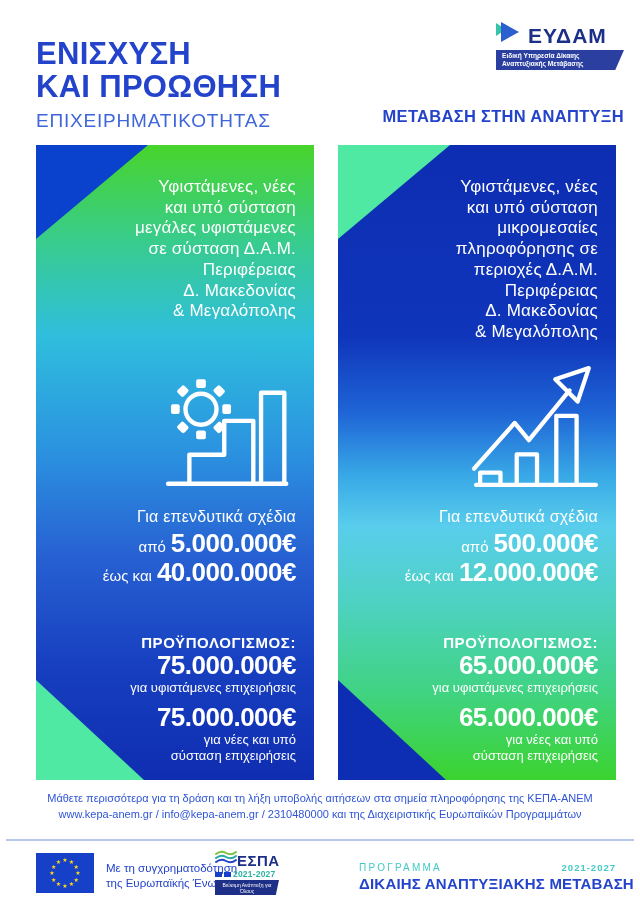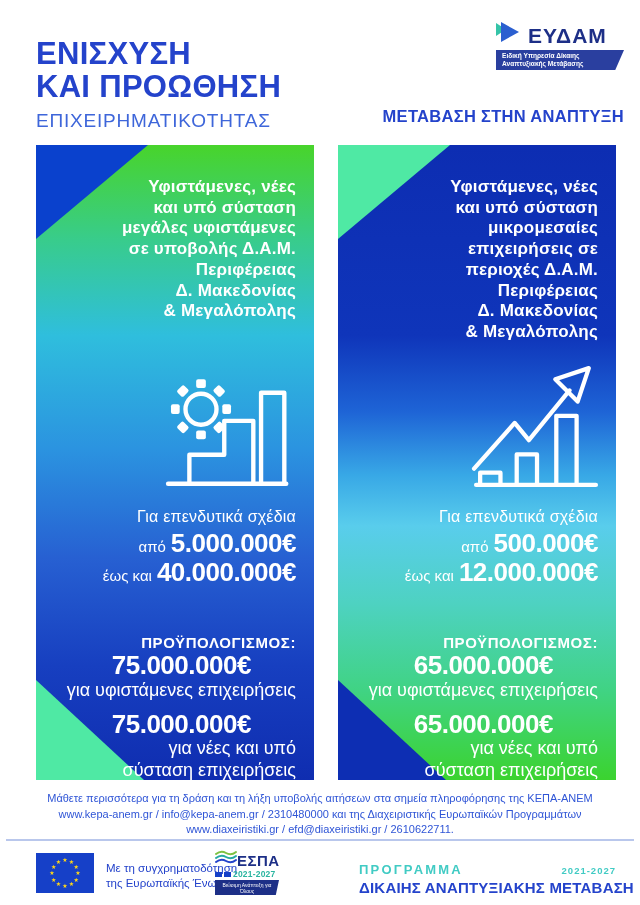--- a/index.html
+++ b/index.html
@@ -30,57 +30,57 @@
   .tri { position:absolute; z-index:1; }
   .tri-top { top:0; left:0; width:112px; height:94px; clip-path:polygon(0 0,100% 0,0 100%); }
   .tri-bottom { bottom:0; left:0; width:108px; height:100px; clip-path:polygon(0 0,100% 100%,0 100%); }
   .tri-blue { background:#0A41CD; }
   .tri-navy { background:#0D2EB3; }
   .tri-mint { background:#4FE9A4; }
 
   .card-inner { position:relative; z-index:2; height:100%; }
   .blk { position:absolute; right:18px; text-align:right; color:#ffffff; }
 
-  .audience { top:32px; font-size:17px; font-weight:700; line-height:1.22; letter-spacing:.2px; }
+  .audience { top:32px; font-size:17px; font-weight:400; line-height:1.22; letter-spacing:.2px; }
 
   .icon-wrap { position:absolute; z-index:2; }
   .card-left .icon-wrap { top:222px; right:20px; width:155px; height:128px; }
   .card-right .icon-wrap { top:220px; right:14px; width:132px; height:124px; }
 
   .investment { top:363px; }
   .inv-label { font-size:16px; font-weight:500; letter-spacing:.2px; margin-bottom:3px; }
   .inv-line { line-height:1.12; white-space:nowrap; }
   .inv-prefix { font-size:15px; font-weight:500; margin-right:5px; }
   .inv-amount { font-size:26px; font-weight:800; letter-spacing:-.5px; }
 
   .budget { top:489px; }
   .bud-label { font-size:15px; font-weight:600; letter-spacing:.6px; margin-bottom:0; }
-  .bud-amount { font-size:26px; font-weight:800; letter-spacing:-.5px; line-height:1.1;text-align:center; }
-  .bud-caption { font-size:18px; font-weight:500; line-height:1.22; margin-bottom:8px; }
+  .bud-amount { font-size:26px; font-weight:800; letter-spacing:-.5px; line-height:1.1; }
+  .bud-caption { font-size:13px; font-weight:500; line-height:1.22; margin-bottom:8px; }
 
   
   .info { position:absolute; top:791px; left:20px; right:20px; text-align:center;
           color:#2F55D6; font-size:11px; font-weight:500; line-height:1.42; }
   .divider { position:absolute; top:839px; left:0; width:640px; height:2px; background:#B9C7EC; }
 
   .eu-flag { position:absolute; top:853px; left:30px; width:58px; height:40px; }
   .cofund { position:absolute; top:861px; left:100px; color:#2443CB; font-size:11.5px; font-weight:400; line-height:1.3; }
 
   .espa { position:absolute; top:850px; left:209px; width:64px; }
   .espa-top { display:flex; align-items:flex-end; gap:0; }
   .espa-name { font-size:15px; font-weight:800; color:#1D2F87; letter-spacing:.5px; line-height:1; }
   .espa-mid { display:flex; align-items:center; gap:2px; margin-top:1px; }
   .espa-flag { width:7px; height:5px; background:#1640C8; display:inline-block; }
   .espa-period { font-size:8.5px; font-weight:800; color:#2AB5A0; letter-spacing:.2px; }
   .espa-ribbon { margin-top:1px; background:#1D2F87; color:#fff; font-size:5px; text-align:center;
                  padding:1.5px 1px; clip-path:polygon(0 0,100% 0,95% 100%,0 100%); }
 
   .program { position:absolute; top:862px; left:353px; width:257px; }
   .program-row { display:flex; justify-content:space-between; align-items:baseline; }
-  .program-label { font-size:13px; font-weight:700; color:#41CBC4; letter-spacing:2.2px; }
+  .program-label { font-size:10px; font-weight:400; color:#41CBC4; letter-spacing:2.2px; }
   .program-period { font-size:9.5px; font-weight:700; color:#41CBC4; letter-spacing:1px; }
   .program-name { margin-top:2px; font-size:15px; font-weight:800; color:#2443CB; letter-spacing:.2px; white-space:nowrap; }
 </style>
 </head>
 <body>
 
 <div class="page">
 
   <div class="title-block">
     <div class="title-line">ΕΝΙΣΧΥΣΗ</div>
@@ -107,21 +107,21 @@
   <div class="tagline">ΜΕΤΑΒΑΣΗ ΣΤΗΝ ΑΝΑΠΤΥΞΗ</div>
 
   <div class="card card-left">
     <div class="tri tri-top tri-blue"></div>
     <div class="tri tri-bottom tri-mint"></div>
     <div class="card-inner">
       <div class="blk audience">
         <div>Υφιστάμενες, νέες</div>
         <div>και υπό σύσταση</div>
         <div>μεγάλες υφιστάμενες</div>
-        <div>σε υποβολής Δ.Α.Μ.</div>
+        <div>σε σύσταση Δ.Α.Μ.</div>
         <div>Περιφέρειας</div>
         <div>Δ. Μακεδονίας</div>
         <div>&amp; Μεγαλόπολης</div>
       </div>
 
       <div class="icon-wrap">
         <svg width="155" height="128" viewBox="0 0 160 125">
           <g stroke="#ffffff" stroke-width="4.5" fill="none" stroke-linecap="round" stroke-linejoin="round">
             <path d="M30 117 H152"></path>
             <path d="M52 117 V87 H88 V52 H118 V117"></path>
@@ -165,21 +165,21 @@
   </div>
 
   <div class="card card-right">
     <div class="tri tri-top tri-mint"></div>
     <div class="tri tri-bottom tri-navy"></div>
     <div class="card-inner">
       <div class="blk audience">
         <div>Υφιστάμενες, νέες</div>
         <div>και υπό σύσταση</div>
         <div>μικρομεσαίες</div>
-        <div>επιχειρήσεις σε</div>
+        <div>πληροφόρησης σε</div>
         <div>περιοχές Δ.Α.Μ.</div>
         <div>Περιφέρειας</div>
         <div>Δ. Μακεδονίας</div>
         <div>&amp; Μεγαλόπολης</div>
       </div>
 
       <div class="icon-wrap">
         <svg width="132" height="124" viewBox="0 0 130 122">
           <g stroke="#ffffff" stroke-width="4.2" fill="none" stroke-linecap="round" stroke-linejoin="round">
             <path d="M6 118 H124"></path>
@@ -211,21 +211,20 @@
           <div>για νέες και υπό</div>
           <div>σύσταση επιχειρήσεις</div>
         </div>
       </div>
     </div>
   </div>
 
   <div class="info">
     <div>Μάθετε περισσότερα για τη δράση και τη λήξη υποβολής αιτήσεων στα σημεία πληροφόρησης της ΚΕΠΑ-ΑΝΕΜ</div>
     <div>www.kepa-anem.gr / info@kepa-anem.gr / 2310480000 και της Διαχειριστικής Ευρωπαϊκών Προγραμμάτων</div>
-    <div>www.diaxeiristiki.gr / efd@diaxeiristiki.gr / 2610622711.</div>
   </div>
 
   <div class="divider"></div>
 
   <div class="eu-flag">
     <svg width="58" height="40" viewBox="0 0 58 40">
       <rect width="58" height="40" fill="#1640C8"></rect>
       <g fill="#FFD617" font-size="6" text-anchor="middle" font-family="'DejaVu Sans', sans-serif">
         <text x="29" y="9">★</text>
           <text x="35.5" y="10.7">★</text>

